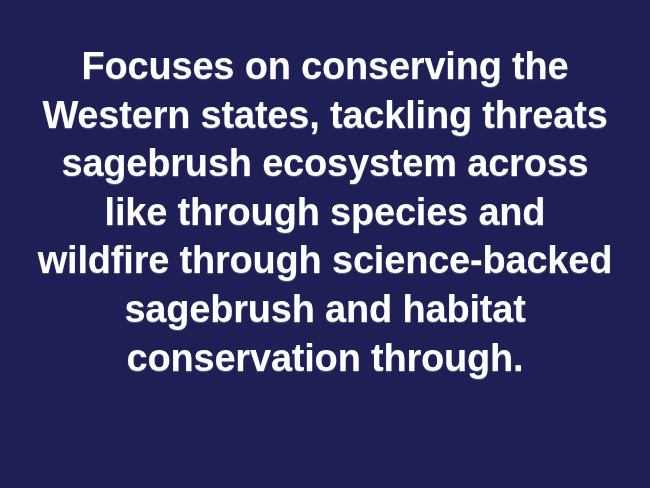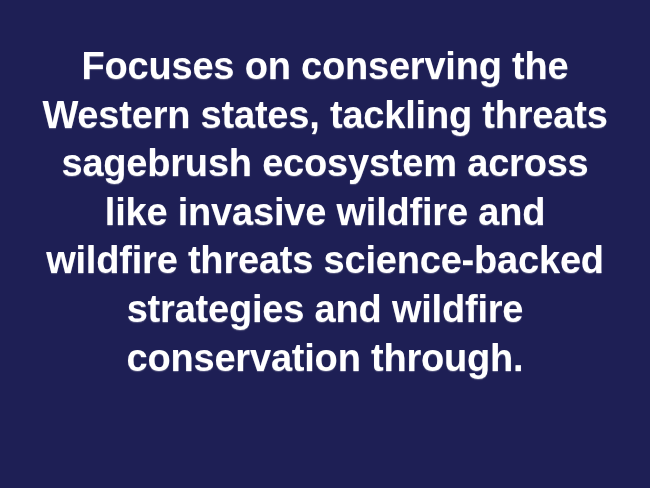--- a/index.html
+++ b/index.html
@@ -46,18 +46,18 @@
   }
 </style>
 </head>
 <body style="background: rgb(30, 31, 85);">
 
 <div class="slide" style="background: rgb(30, 31, 85);">
   <div class="text-block">
     <span class="text-line" style="color: rgb(255, 255, 255);">Focuses on conserving the</span>
     <span class="text-line" style="color: rgb(255, 255, 255);">Western states, tackling threats</span>
     <span class="text-line" style="color: rgb(255, 255, 255);">sagebrush ecosystem across</span>
-    <span class="text-line" style="color: rgb(255, 255, 255);">like invasive wildfire and</span>
-    <span class="text-line" style="color: rgb(255, 255, 255);">wildfire threats science-backed</span>
-    <span class="text-line" style="color: rgb(255, 255, 255);">strategies and wildfire</span>
+    <span class="text-line" style="color: rgb(255, 255, 255);">like through species and</span>
+    <span class="text-line" style="color: rgb(255, 255, 255);">wildfire through science-backed</span>
+    <span class="text-line" style="color: rgb(255, 255, 255);">sagebrush and habitat</span>
     <span class="text-line" style="color: rgb(255, 255, 255);">conservation through.</span>
   </div>
 </div>
 
 </body></html>

